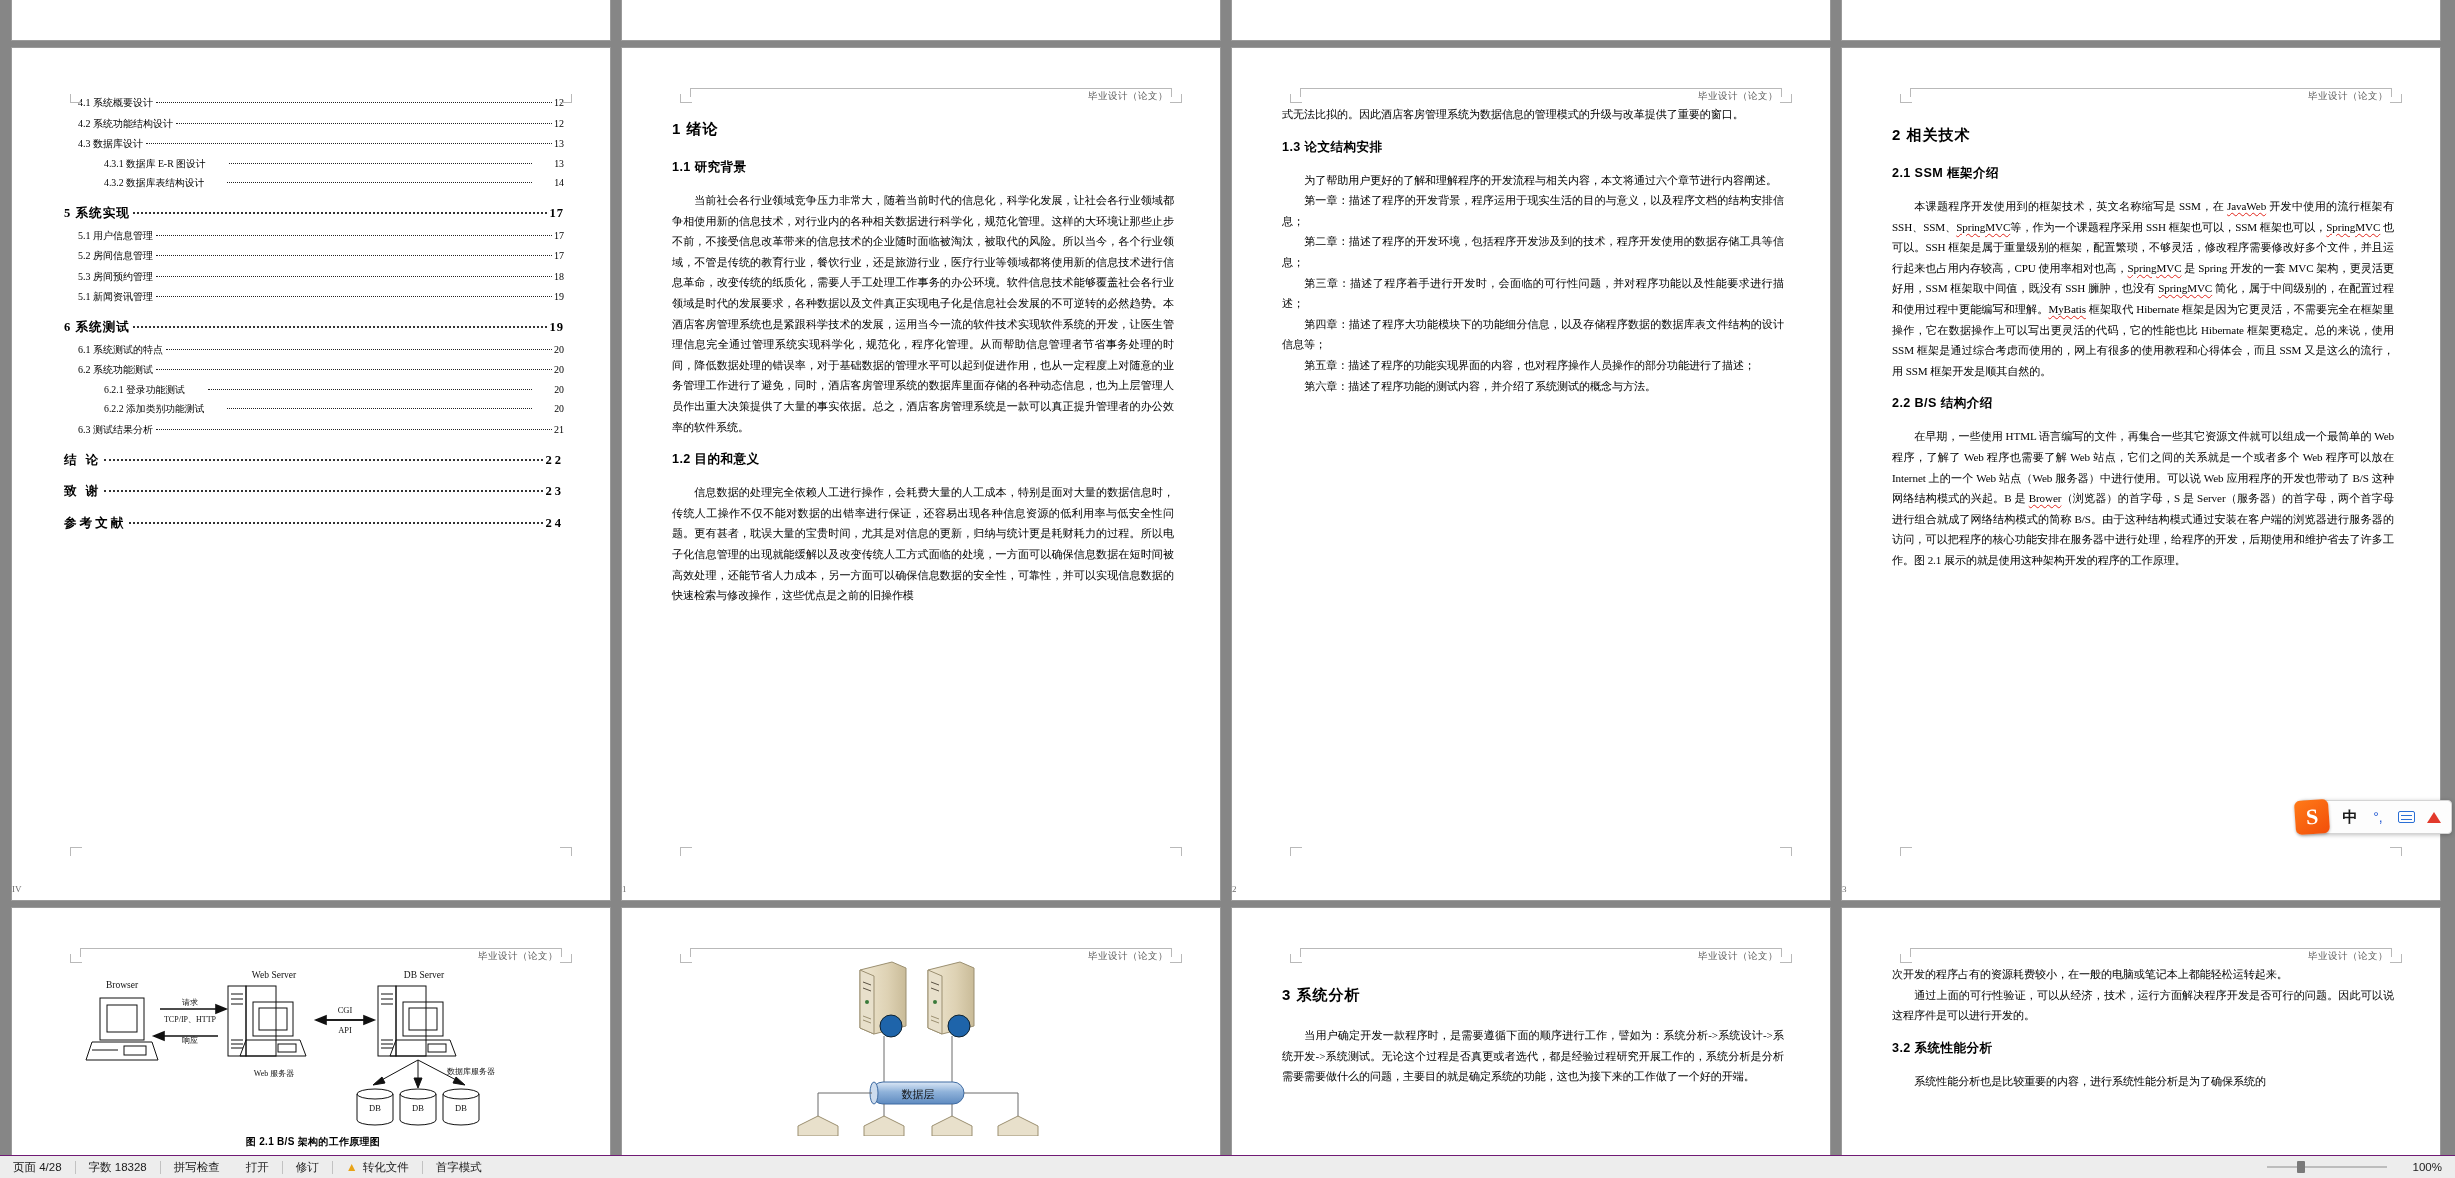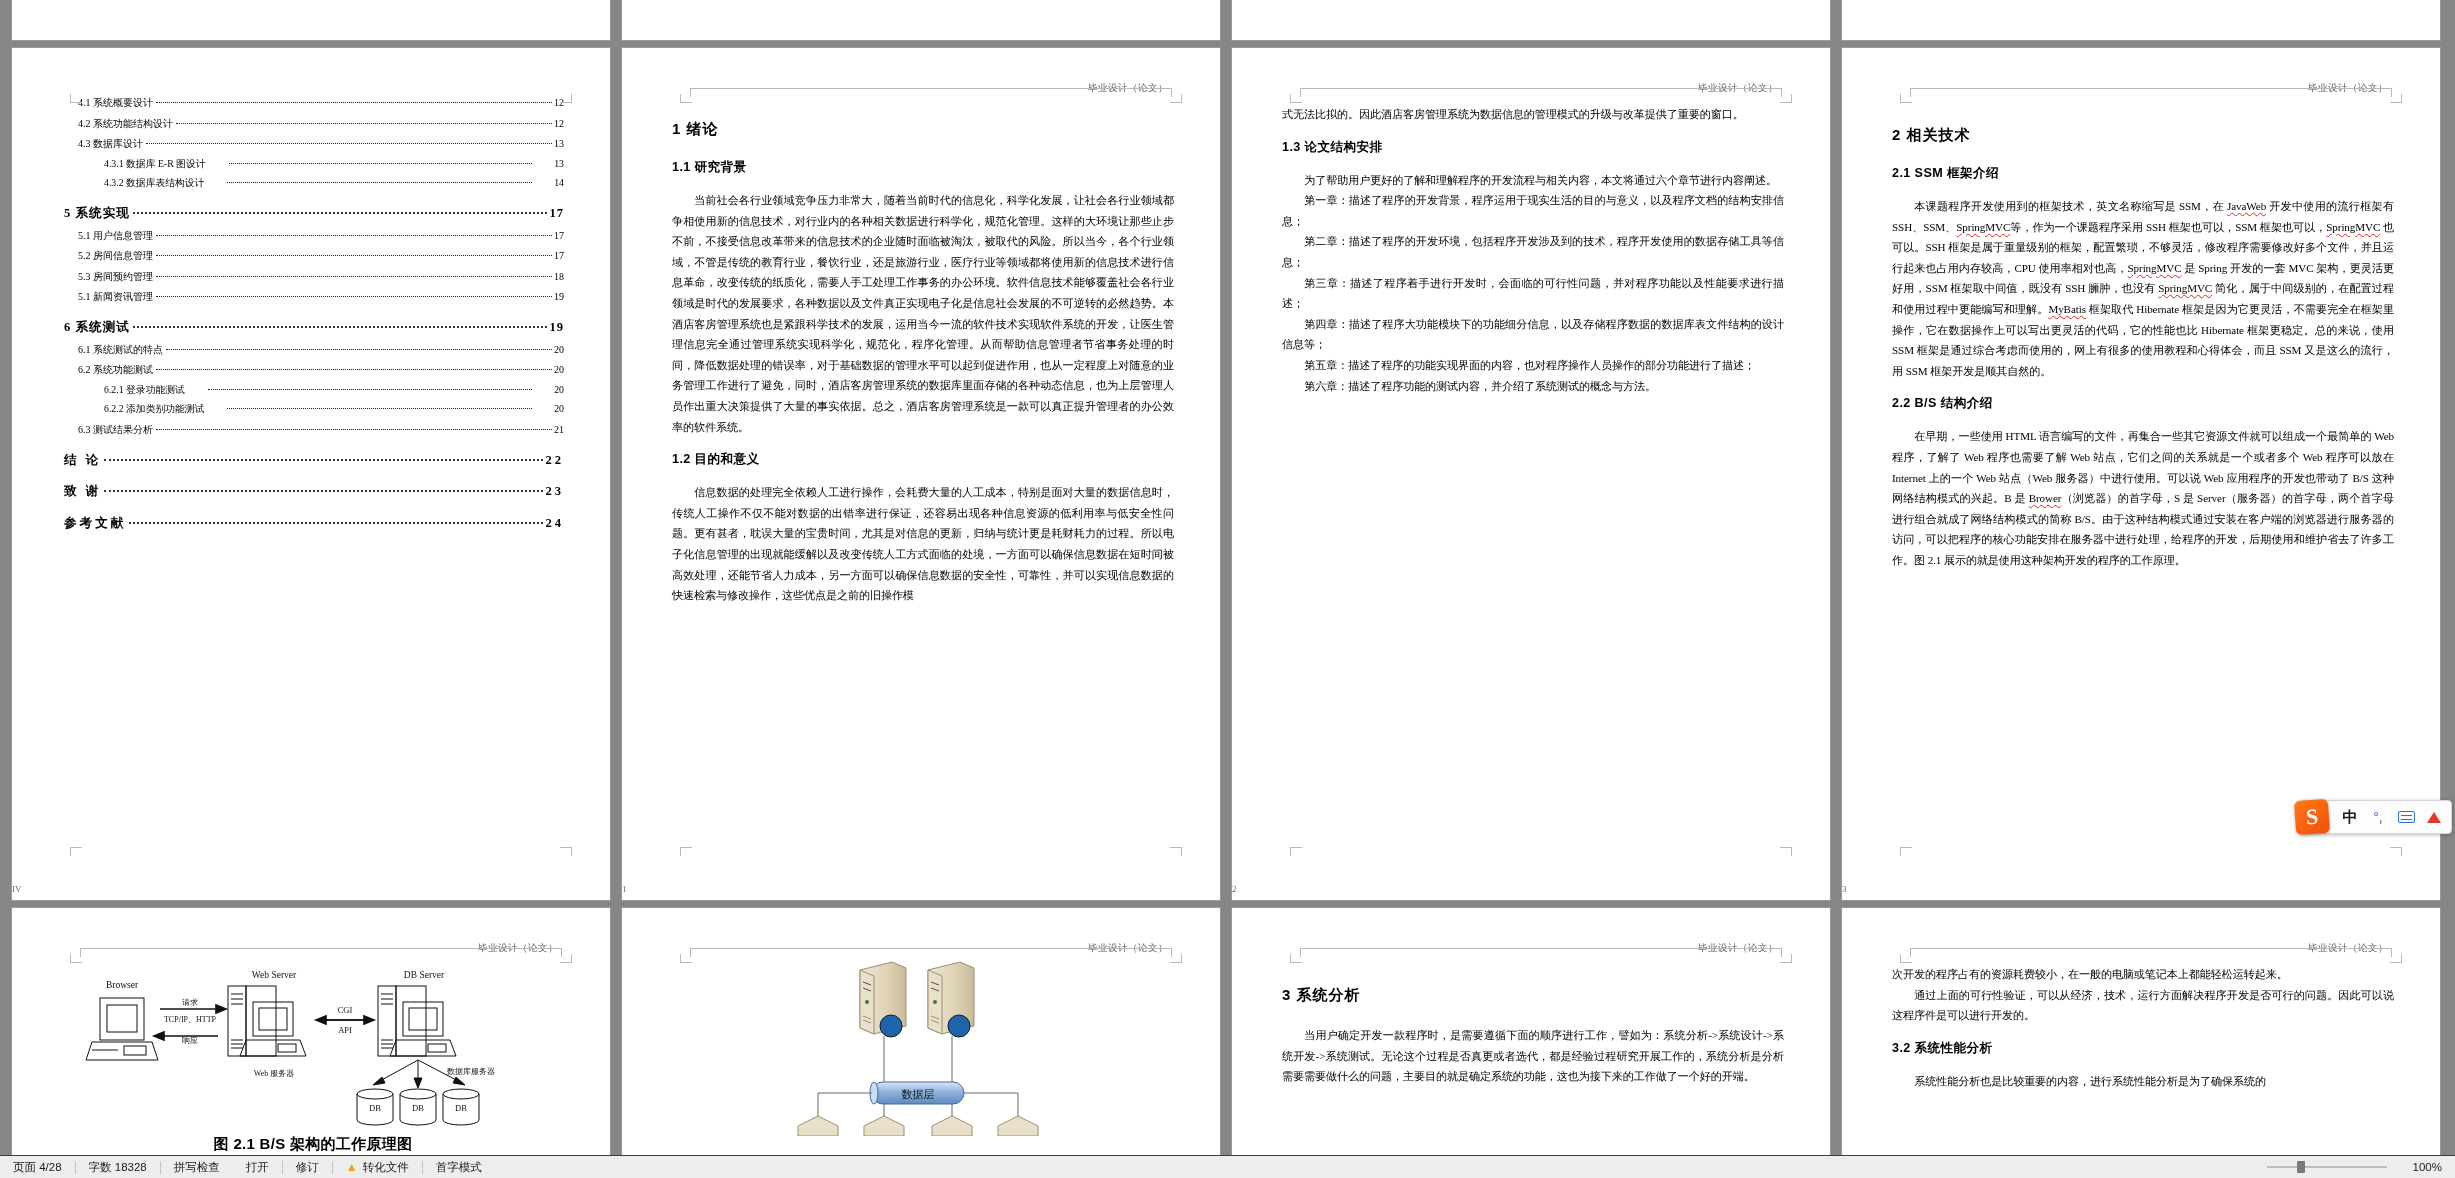--- a/index.html
+++ b/index.html
@@ -25,21 +25,21 @@
   
   .r0{ top:-20px; height:60px; }
   .r1{ top:48px;  height:852px; }
   .r2{ top:908px; height:260px; }
 
   
   .pg-inner{ position:absolute; left:50px; right:46px; top:26px; bottom:26px; }
 
   
   .hdr{
-    position:absolute; right:6px; top:8px;
+    position:absolute; right:6px; top:16px;
     font-size:9.5px; color:#5a5a5a; letter-spacing:.5px;
     font-family:"Liberation Serif", serif; white-space:nowrap;
   }
   .hdr-rule{
     position:absolute; left:18px; right:2px; top:14px; height:9px;
     border-top:1px solid #b9b9b9;
     border-left:1px solid #b9b9b9;
     border-right:1px solid #b9b9b9;
   }
   .crop-tl{ position:absolute; left:8px;  top:20px; width:12px; height:9px;
@@ -94,21 +94,21 @@
   .lv2{ font-size:10px; padding-left:16px; }
   .lv3{ font-size:9.8px;  padding-left:42px;gap:20px; }
   .lv1x{ font-weight:bold; font-size:12.6px; padding-left:2px; letter-spacing:3px; }
   .lv1x .dots{ border-bottom:2px dotted #333; }
   .gap{ height:8px; }
 
   
   .fig{ position:relative; margin:30px auto 0 auto; width:470px; height:170px; }
   .fig svg{ display:block; }
   .fig-cap{ text-align:center; font-family:"Liberation Sans", sans-serif;
-            font-weight:bold; font-size:15px; margin-top:3px; letter-spacing:.3px; }
+            font-weight:bold; font-size:10px; margin-top:3px; letter-spacing:.3px; }
 
   
   .fig2{ position:relative; margin:22px auto 0 auto; width:470px; height:180px; }
 
   
   .statusbar{
     position:absolute; left:0; bottom:0; width:2455px; height:23px;
     background:#ededed; border-top:1px solid #701a75;
     display:flex; align-items:center; font-family:"Liberation Sans", sans-serif;
     font-size:11.5px; color:#1b1b1b; overflow:hidden;

